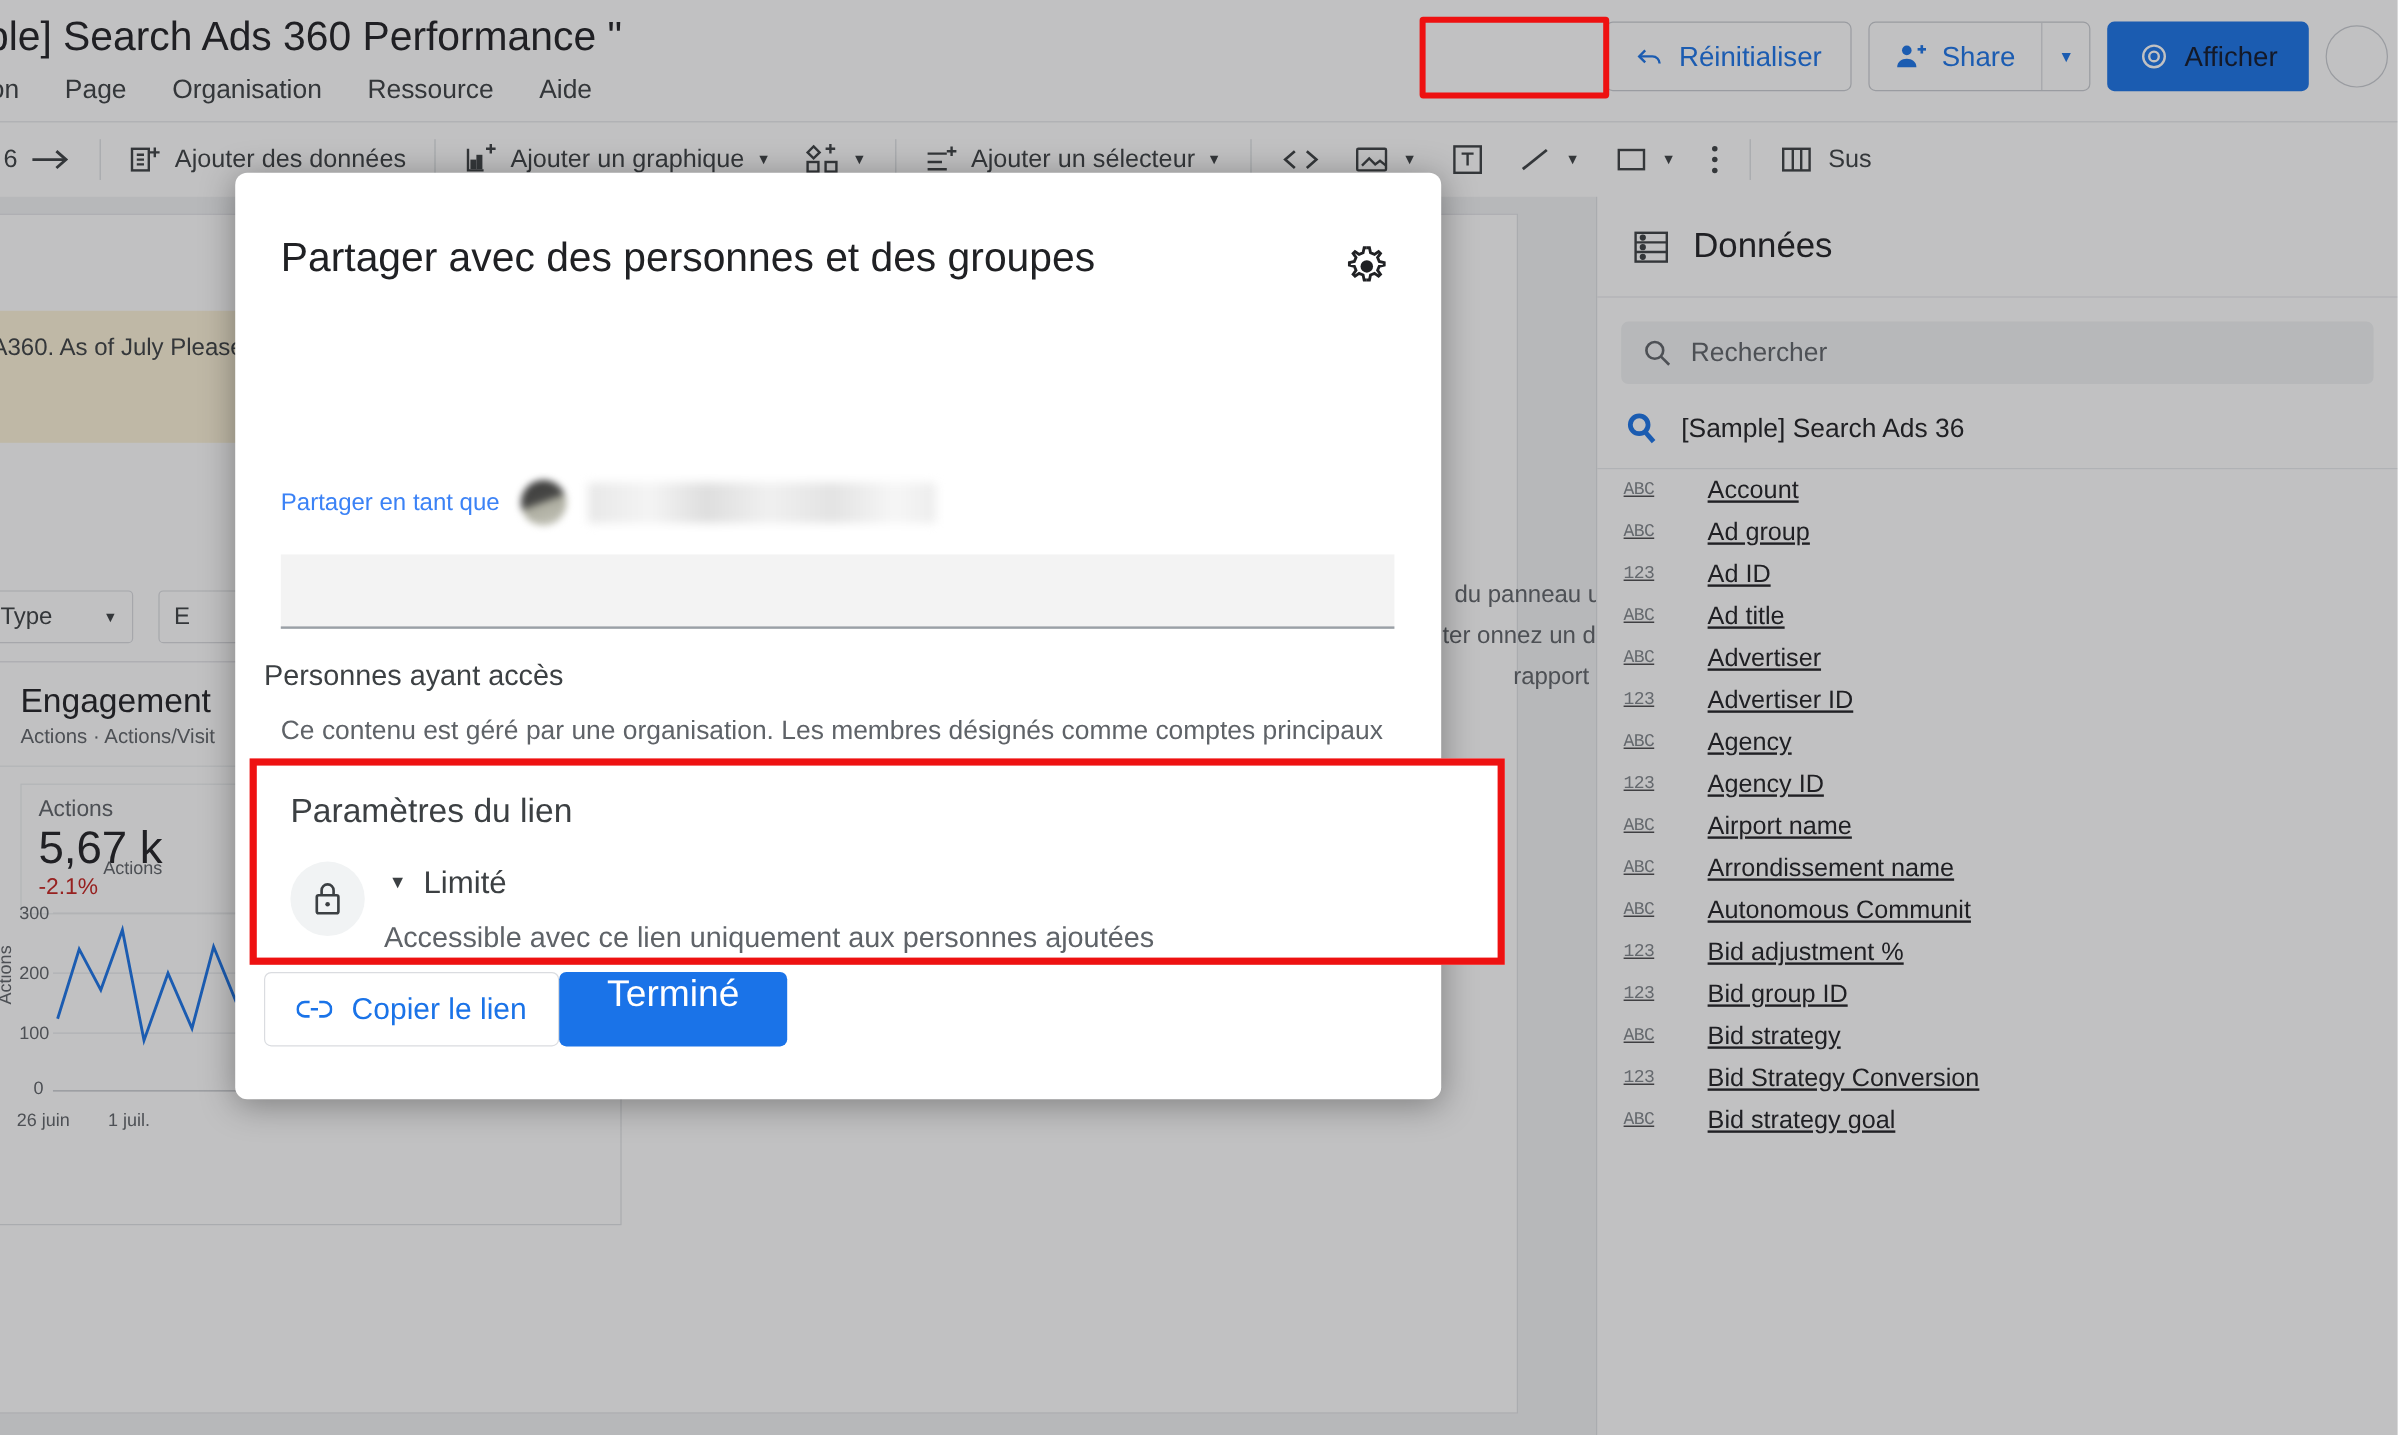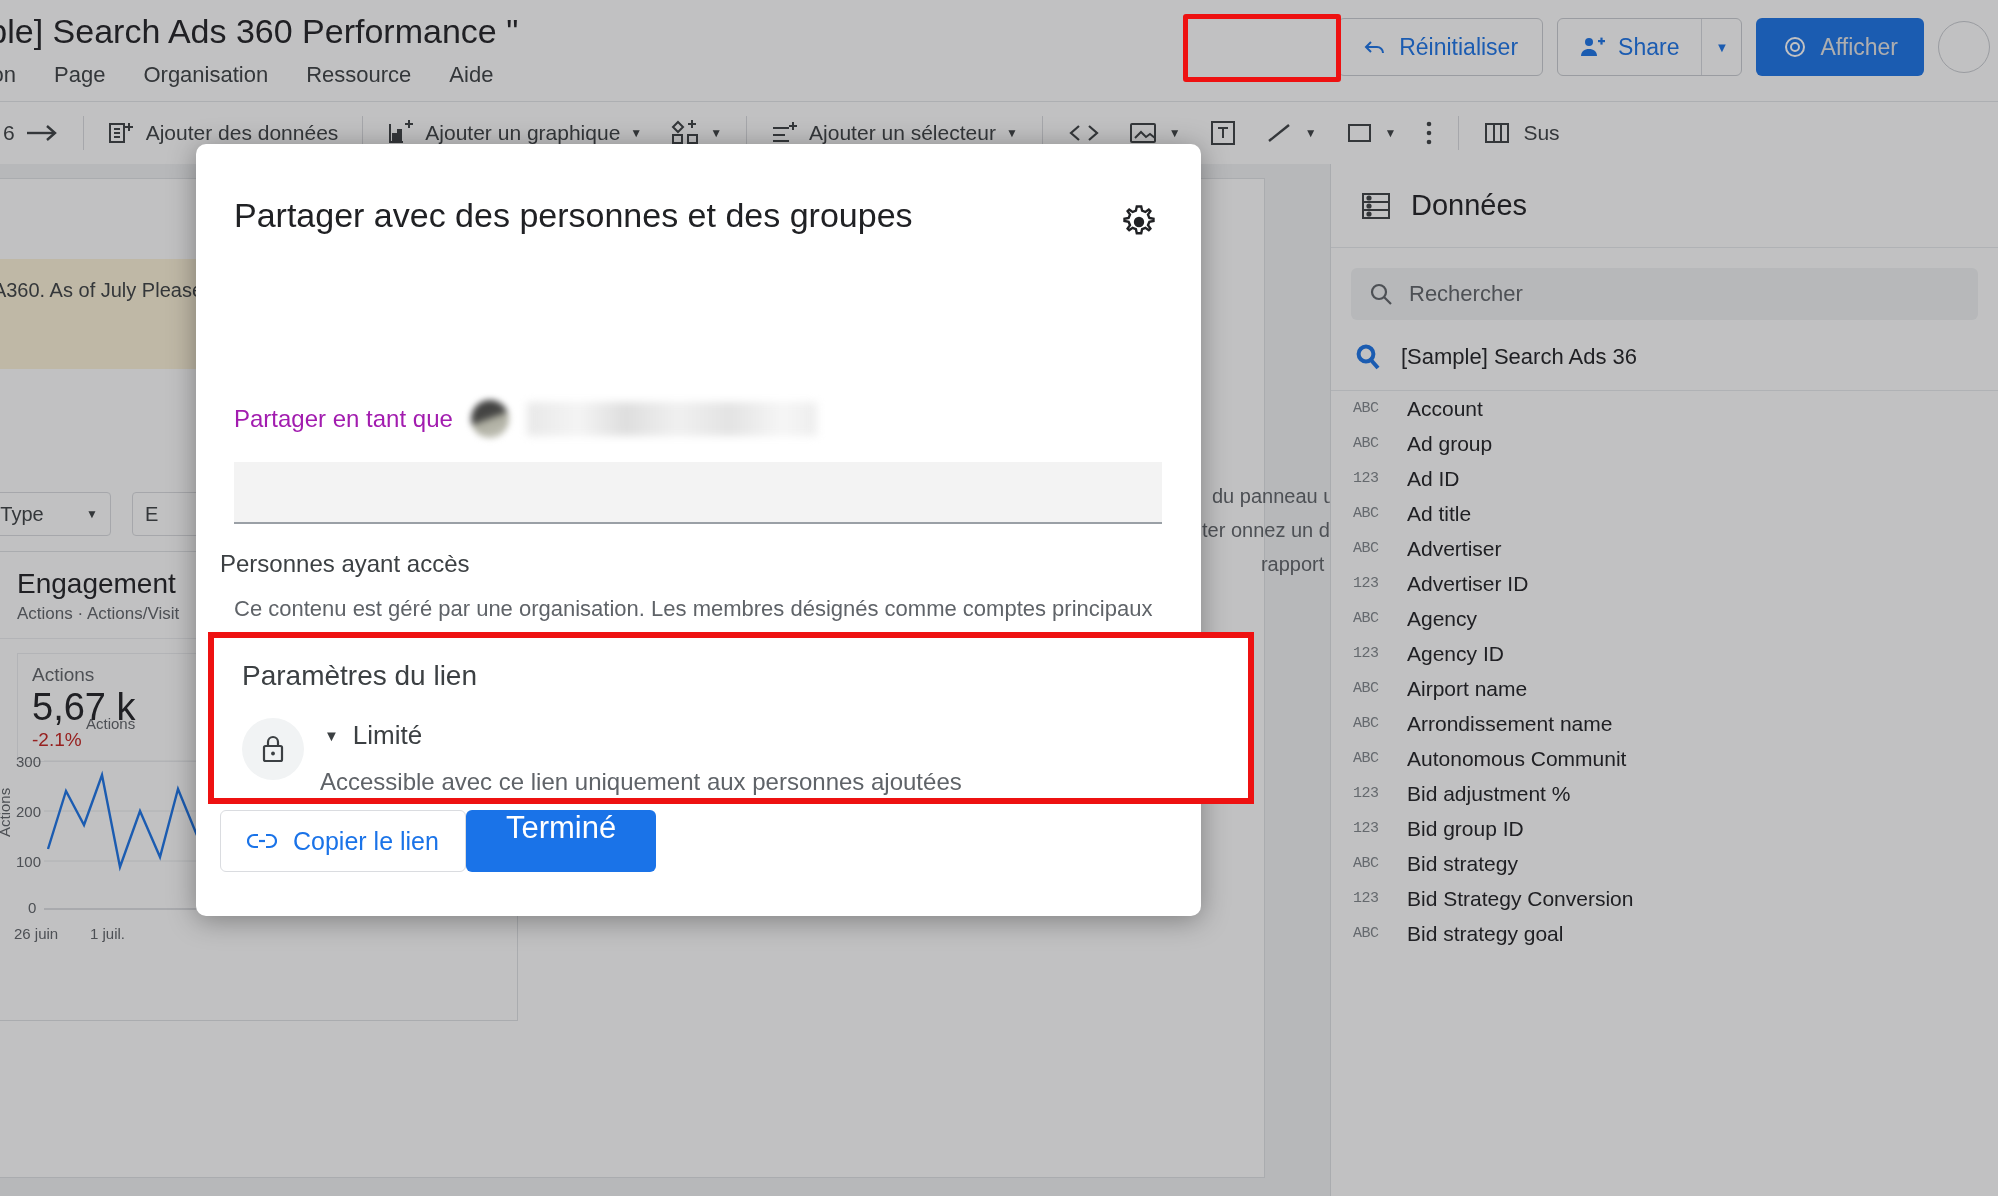--- a/index.html
+++ b/index.html
@@ -63,21 +63,21 @@
   }
   .btn-split .caret {
     display: flex; align-items: center; justify-content: center;
     width: 40px; border-left: 1px solid #d6d9de;
     font-size: 13px; color: #1a73e8;
   }
   .btn-filled {
     display: flex; align-items: center; gap: 12px;
     height: 58px; padding: 0 26px;
     border: none; border-radius: 6px;
-    background: #1a73e8; color: #e5e5e5;
+    background: #1a73e8; color: #0f172a;
     font-size: 23px; cursor: pointer;
   }
   .circ-btn {
     width: 52px; height: 52px; border-radius: 50%;
     border: 1px solid #c9ccd1; background: #fff;
   }
 
   
   #share-annotation {
     position: absolute; left: 1183px; top: 14px;
@@ -169,23 +169,23 @@
     display: flex; align-items: center; gap: 16px; padding: 0 18px;
   }
   #data-search .ph { font-size: 22px; color: #5f6368; }
   #source-row {
     display: flex; align-items: center; gap: 18px;
     padding: 14px 22px 18px;
     border-bottom: 1px solid #e8eaed;
     font-size: 22px; color: #202124; white-space: nowrap; overflow: hidden;
   }
   .field-row {
-    display: flex; align-items: center; gap: 22px;
+    display: flex; align-items: center; gap: 38px;
     height: 35px; padding: 0 22px;
-    font-size: 21px; color: #202124; white-space: nowrap; overflow: hidden;
+    font-size: 21px; color: #202124; white-space: nowrap; overflow: hidden; text-decoration: underline;
   }
   .field-type {
     font-family: "Liberation Mono", monospace;
     font-size: 15px; color: #80868b; width: 32px; flex: none;
     letter-spacing: -0.5px;
   }
 
   
   #share-dialog {
     position: absolute; left: 196px; top: 144px;
@@ -199,21 +199,21 @@
     font-size: 34px; color: #202124;
   }
   #dialog-gear {
     position: absolute; right: 42px; top: 58px;
     cursor: pointer;
   }
   #share-as-row {
     position: absolute; left: 38px; top: 256px;
     display: flex; align-items: center; gap: 18px;
   }
-  #share-as-label { font-size: 24px; color: #a21caf; }
+  #share-as-label { font-size: 20px; color: #3b82f6; }
   .blur-block {
     background:
       linear-gradient(90deg,#e8e8e8 0%,#f4f4f4 18%,#dedede 34%,#f0f0f0 52%,#e3e3e3 70%,#f6f6f6 88%,#ededed 100%);
     filter: blur(4px);
     border-radius: 3px;
   }
   #avatar-blur {
     width: 38px; height: 38px; border-radius: 50%;
     background: linear-gradient(160deg,#3a3a3a 0%,#4a4a48 48%,#a9a99c 49%,#c8c8bd 100%);
     filter: blur(3px);

